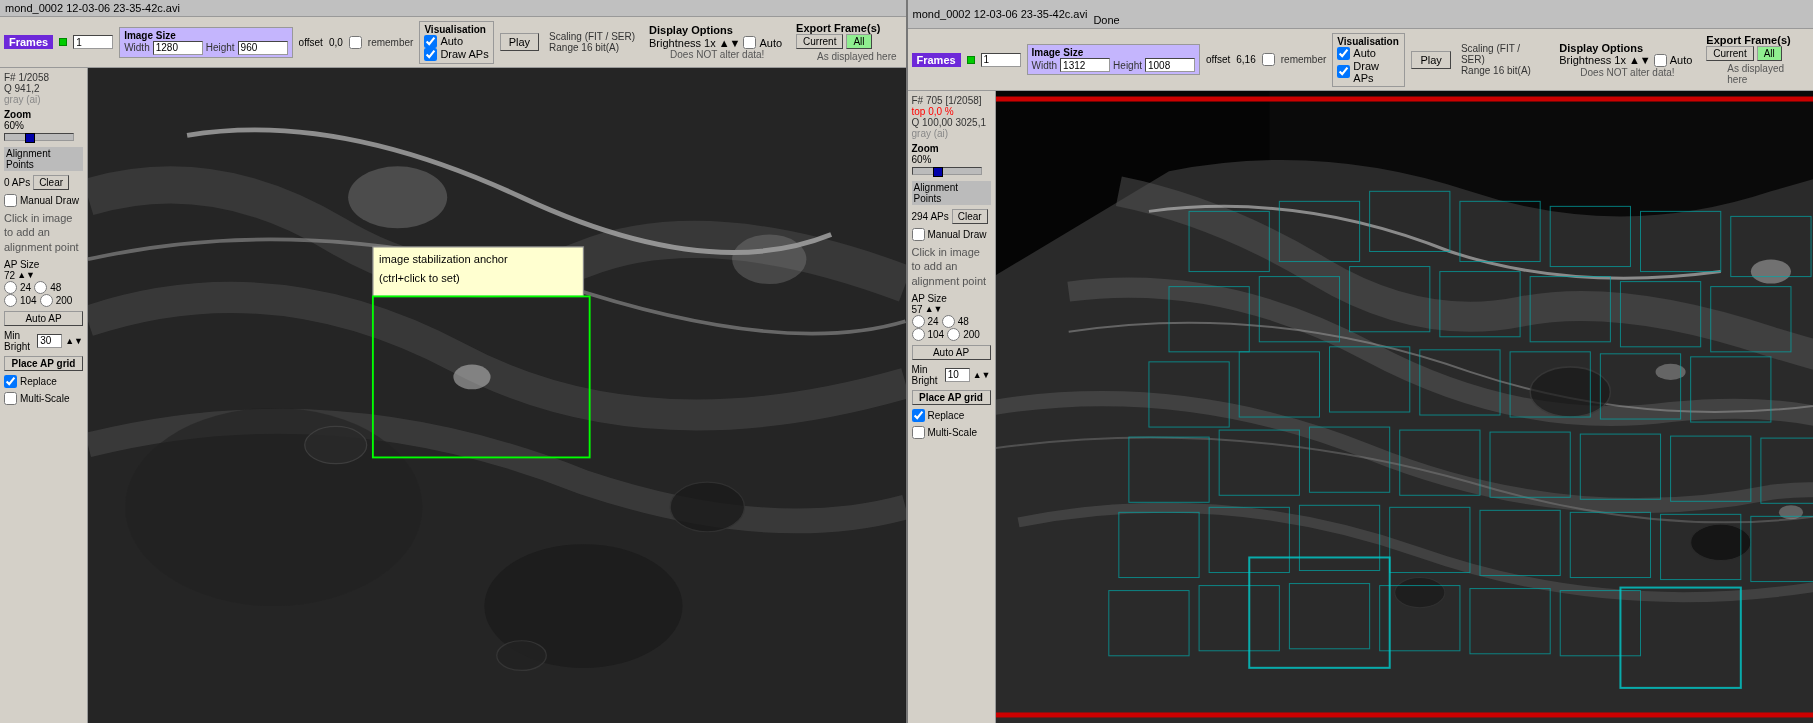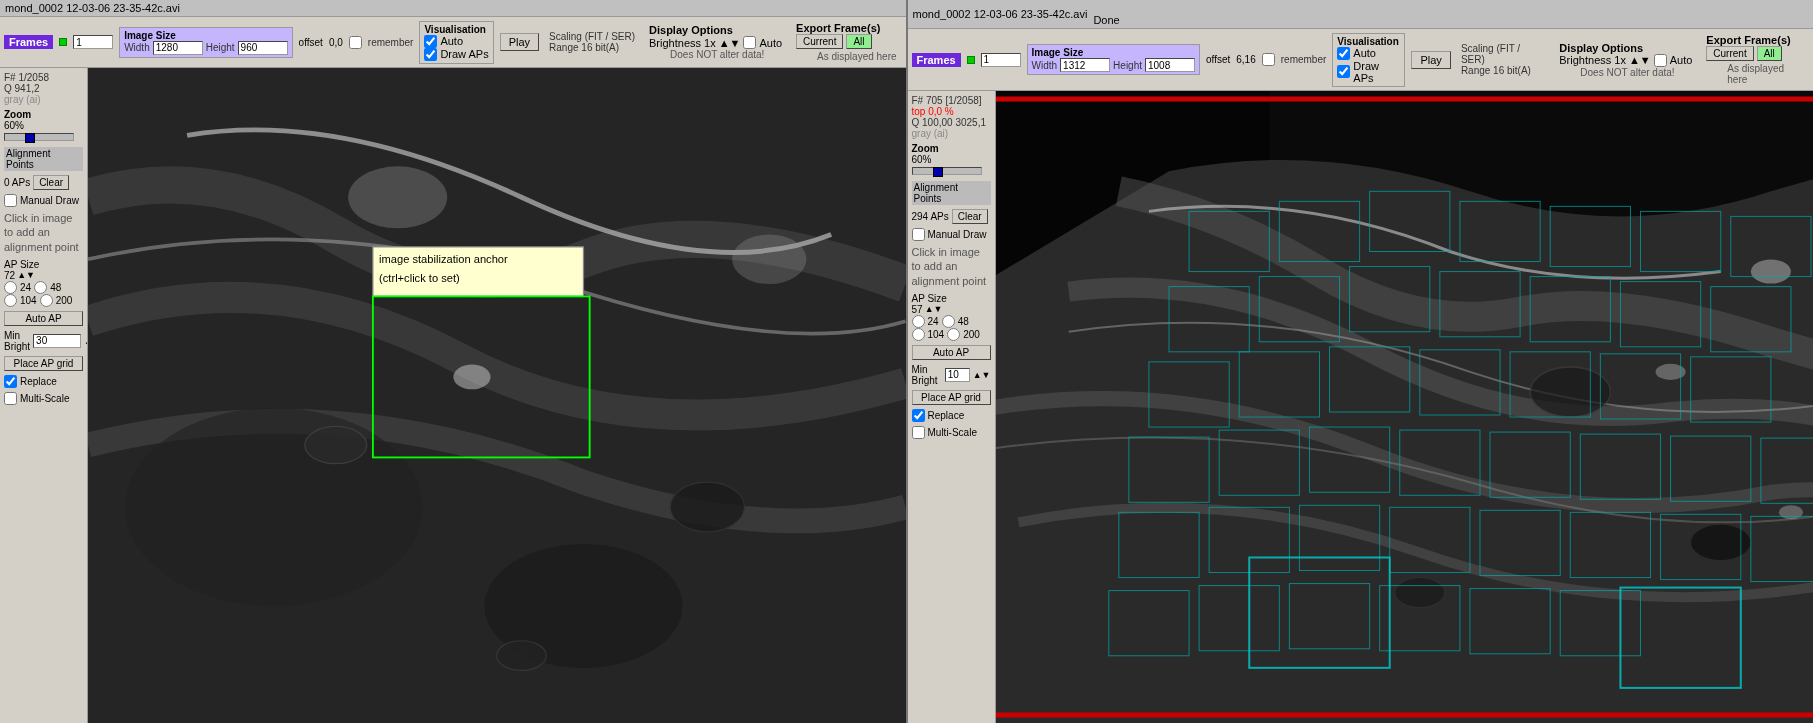--- a/index.html
+++ b/index.html
@@ -222,20 +222,21 @@
       font-size: 10px;
     }
 
     .place-ap-btn {
       background: #d4d0c8;
       border: 1px outset #999;
       padding: 1px 5px;
       font-size: 10px;
       width: 100%;
       cursor: pointer;
+      font-weight: bold;
     }
 
     .replace-row {
       display: flex;
       align-items: center;
       gap: 3px;
       font-size: 10px;
     }
 
     .multiscale-row {
@@ -422,21 +423,21 @@
           <span>104</span>
           <input type="radio" name="left-ap-size" style="">
           <span>200</span>
         </div>
       </div>
 
       <button class="auto-ap-btn">Auto AP</button>
 
       <div class="min-bright-row">
         <span>Min Bright</span>
-        <input class="toolbar-number-input" value="30" style="width: 48px;">
+        <input class="toolbar-number-input" value="30" style="width: 25px;">
         <span style="cursor:pointer; font-size:9px;">▲▼</span>
       </div>
 
       <button class="place-ap-btn">Place AP grid</button>
 
       <div class="replace-row">
         <input type="checkbox" checked="" style="">
         <span>Replace</span>
       </div>
       <div class="multiscale-row">

